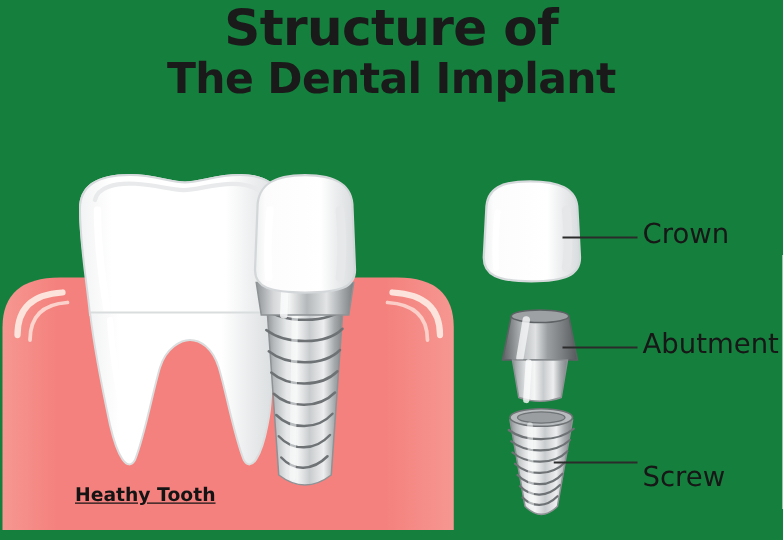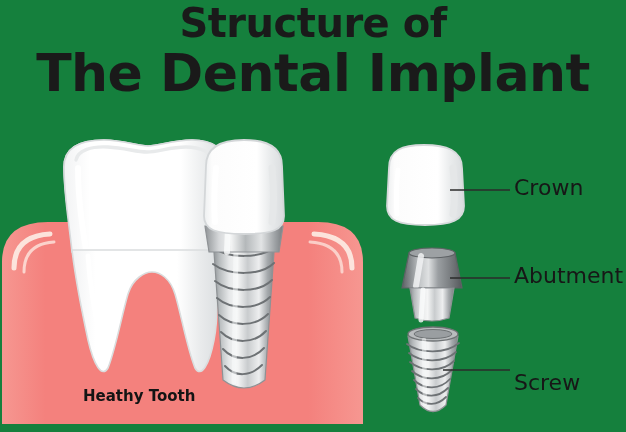--- a/index.html
+++ b/index.html
@@ -28,21 +28,21 @@
   }
   .title-line {
     display: block;
     font-family: "DejaVu Sans", sans-serif;
     font-weight: bold;
     font-size: 40px;
     letter-spacing: -0.5px;
     color: #1a1a1a;
     white-space: nowrap;
   }
-  #title-line-2 { font-size: 52px; }
+  #title-line-2 { font-size: 34px; }
 
   #diagram-svg {
     position: absolute;
     left: 0;
     top: 0;
     width: 626px;
     height: 432px;
   }
 
   .callout-label {
@@ -59,21 +59,21 @@
   #label-screw    { left: 514px; top: 354px; margin-top: 16px; }
 
   .gum-caption {
     position: absolute;
     font-family: "DejaVu Sans", sans-serif;
     font-weight: bold;
     font-size: 15px;
     color: #141414;
     white-space: nowrap;
   }
-  #caption-healthy-tooth { left: 83px; top: 387px; }
+  #caption-healthy-tooth { left: 60px; top: 387px; text-decoration: underline; }
   #caption-dental-implant { left: 198px; top: 387px; }
 </style>
 </head>
 <body>
 
 <div id="stage">
 
   <div id="title-block">
     <span class="title-line" id="title-line-1">Structure of</span>
     <span class="title-line" id="title-line-2">The Dental Implant</span>

